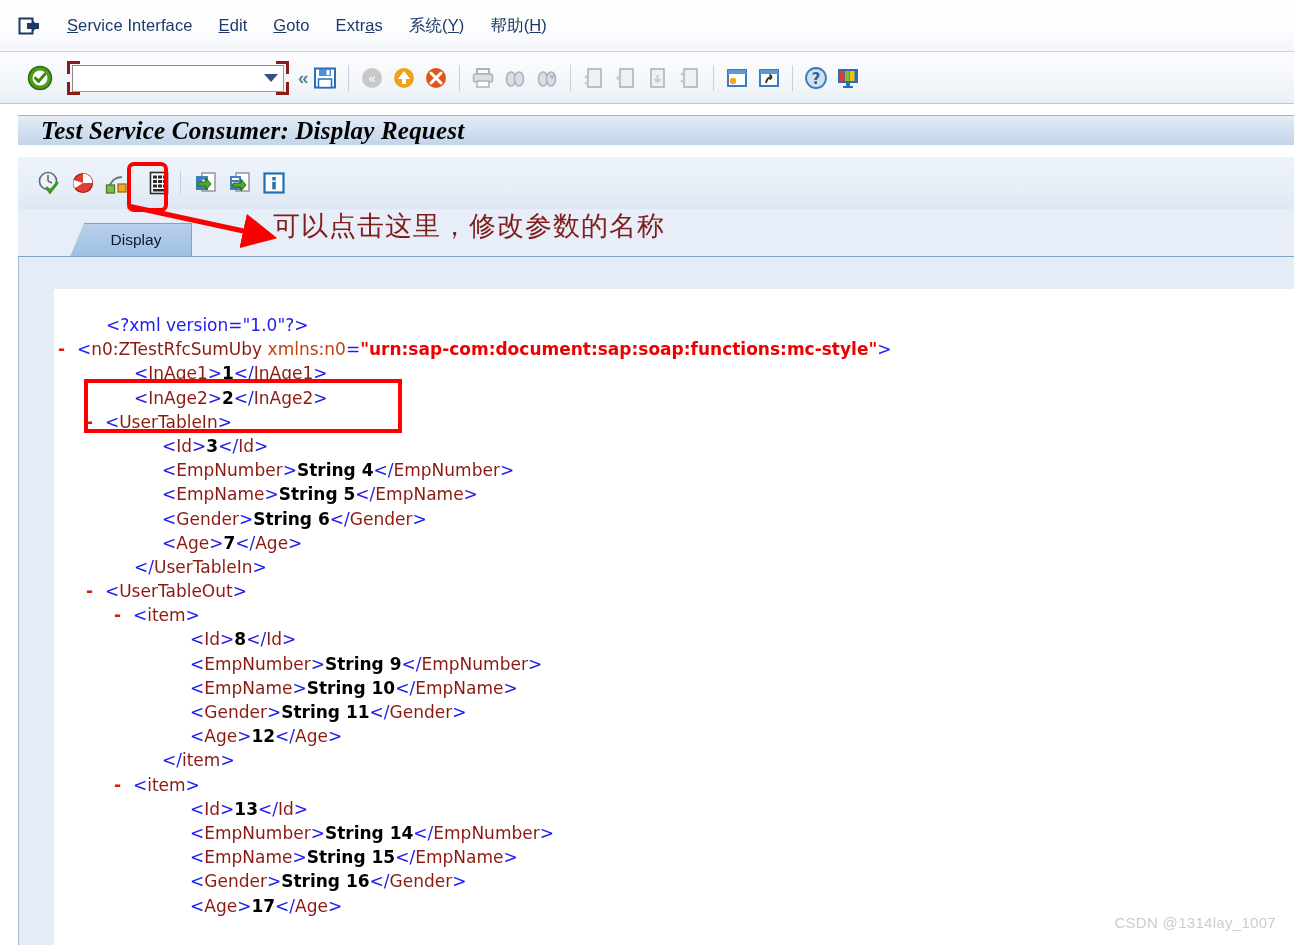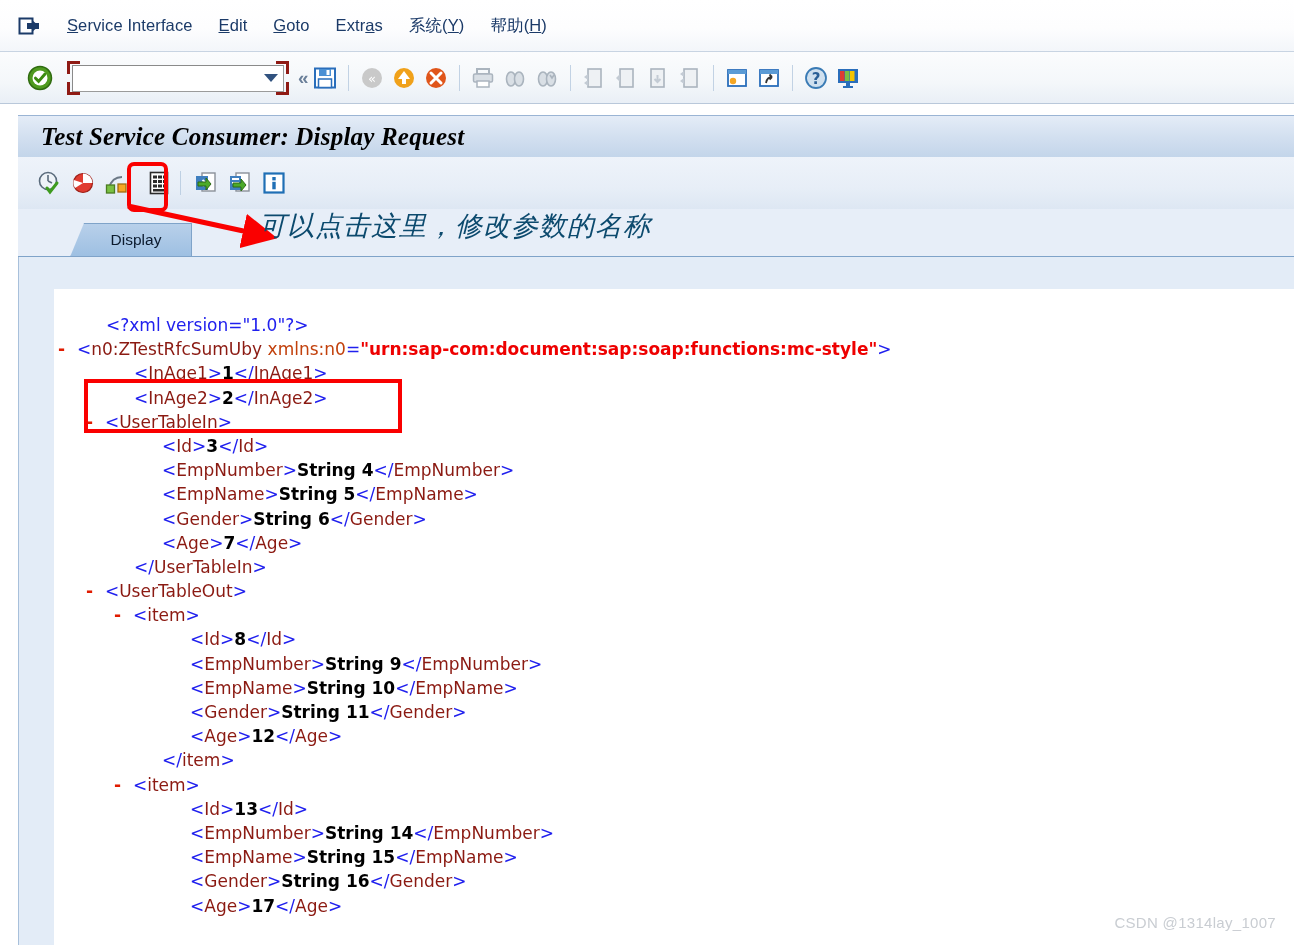--- a/index.html
+++ b/index.html
@@ -59,21 +59,21 @@
   .brk.bl { left: 0; bottom: 0; border-right: 0; border-top: 0; }
   .brk.br { right: 0; bottom: 0; border-left: 0; border-top: 0; }
 
   .chev { margin-left: 9px; font-size: 19px; color: #6a7f99; font-weight: bold; }
   .tb-sep { width: 1px; height: 26px; background: #c2d2e4; margin: 0 7px; }
   .tb-ico { width: 28px; height: 28px; margin: 0 2px; display: flex;
             align-items: center; justify-content: center; }
 
   
   .titlebar {
-    position: absolute; left: 18px; top: 115px; width: 1276px; height: 42px;
+    position: absolute; left: 18px; top: 115px; width: 1276px; height: 30px;
     background: linear-gradient(to bottom, #e4ecf7 0%, #d3e0f0 50%, #c3d5ea 100%);
     border-top: 1px solid #9ab4d4;
     display: flex; align-items: center;
   }
   .title-text {
     font-family: "Liberation Serif", serif;
     font-size: 25px; font-weight: bold; font-style: italic;
     color: #000; margin-left: 23px; letter-spacing: .2px;
   }
 
@@ -136,23 +136,23 @@
   .ann-box {
     position: absolute; left: 127px; top: 162px; width: 41px; height: 50px;
     border: 4px solid #fa0000; border-radius: 7px; pointer-events: none;
   }
   .ann-xml-box {
     position: absolute; left: 84px; top: 379px; width: 318px; height: 54px;
     border: 4px solid #fa0000; pointer-events: none;
   }
   .ann-arrow { position: absolute; left: 120px; top: 190px; pointer-events: none; }
   .ann-text {
-    position: absolute; left: 259px; top: 208px;
+    position: absolute; left: 273px; top: 208px;
     font-family: "DejaVu Sans", sans-serif;
-    font-size: 27px; color: #0c4a6e; white-space: nowrap; letter-spacing: 1px; font-style: italic;
+    font-size: 27px; color: #7f1d1d; white-space: nowrap; letter-spacing: 1px;
   }
 
   
   .watermark {
     position: absolute; right: 18px; bottom: 14px;
     font-size: 15px; color: #c9cdd2; letter-spacing: .3px; text-align: right;
   }
 </style>
 </head>
 <body>

